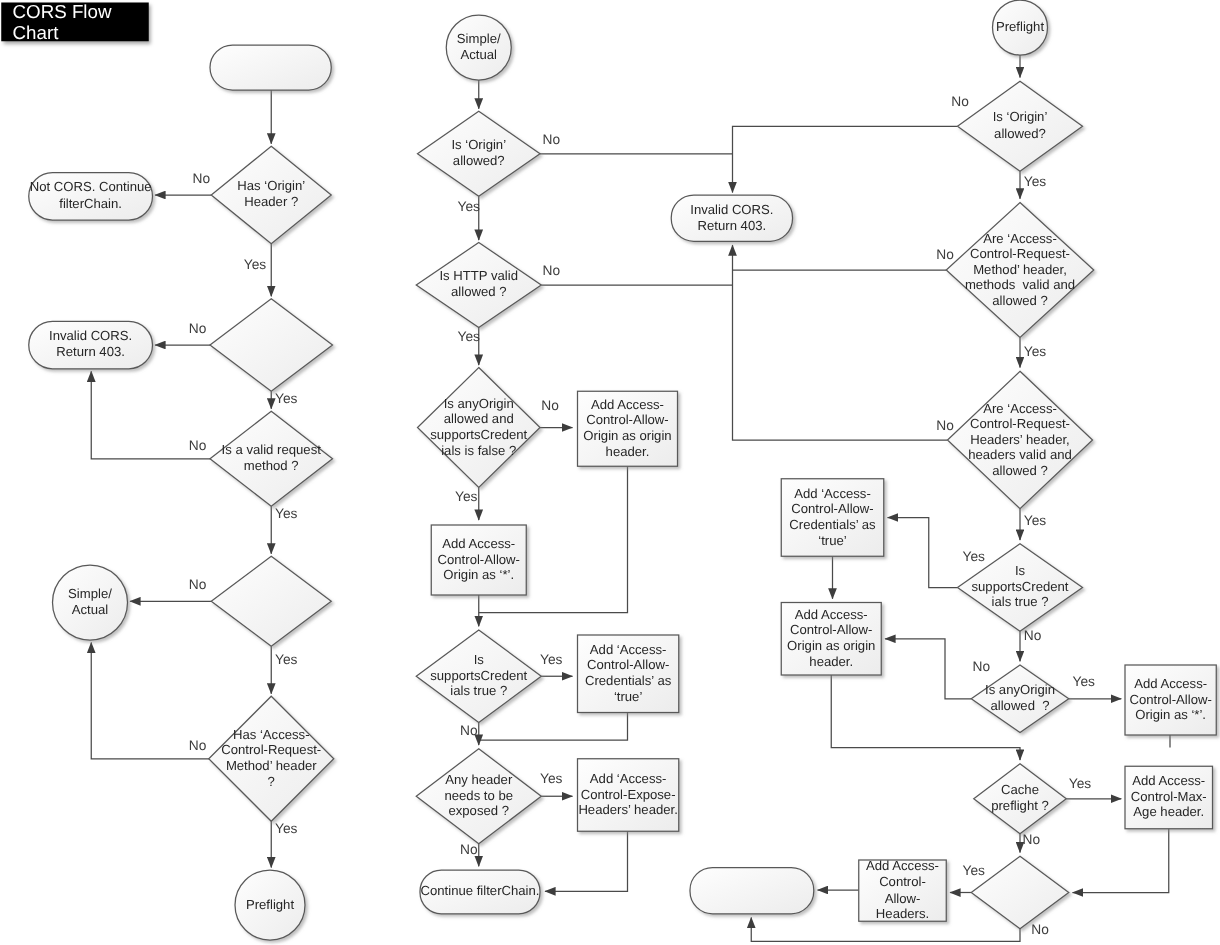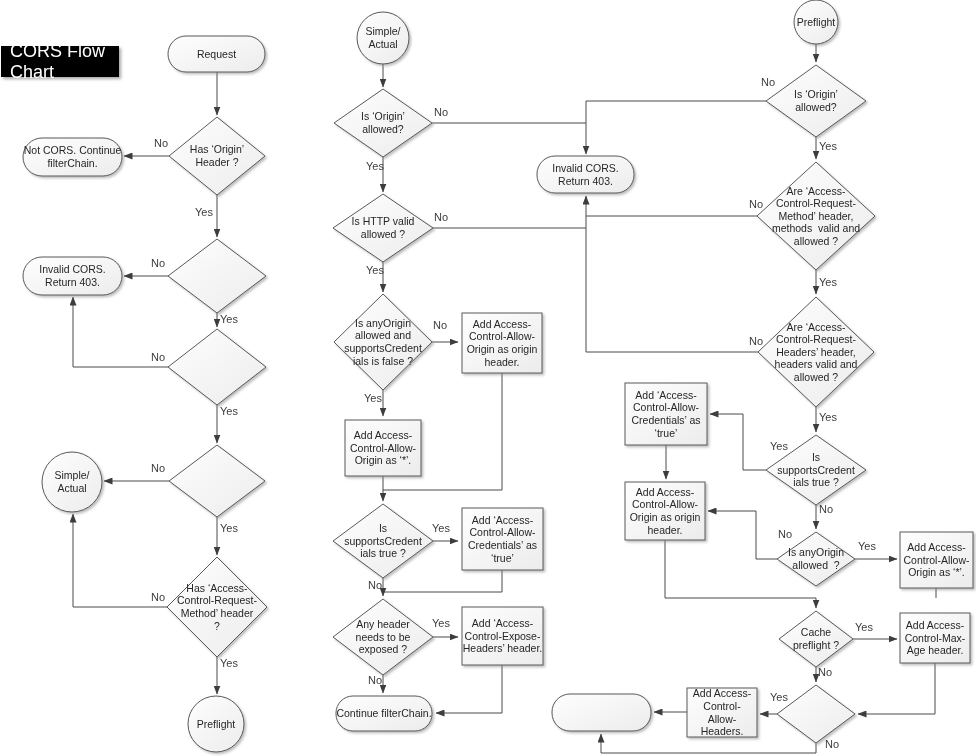--- a/index.html
+++ b/index.html
@@ -2,22 +2,22 @@
 <html><head>
 <meta charset="utf-8">
 <style>
   html,body{margin:0;padding:0;background:#fff;}
   #stage{position:relative;width:976px;height:756px;background:#fff;font-family:"Liberation Sans",sans-serif;overflow:hidden;}
   #stage svg{position:absolute;left:0;top:0;}
   .node{position:absolute;display:flex;align-items:center;justify-content:center;text-align:center;
         white-space:pre-wrap;font-size:10.5px;line-height:1.2;color:#262626;pointer-events:none;}
   .elabel{position:absolute;transform:translate(-50%,-50%);font-size:11px;color:#3d3d3d;}
   #title{position:absolute;left:1px;top:2px;width:118px;height:31px;background:#000;color:#fff;
-         display:flex;align-items:center;padding-left:9px;box-sizing:border-box;font-size:18px;
-         box-shadow:2px 2px 3px rgba(0,0,0,0.35);margin-top:44px;}
+         display:flex;align-items:center;padding-left:9px;box-sizing:border-box;font-size:15px;
+         box-shadow:2px 2px 3px rgba(0,0,0,0.35);}
 </style>
 </head>
 <body>
 
 <div id="stage">
 
 <svg width="976" height="756" viewBox="0 0 976 756">
   <defs>
     <linearGradient id="gf" x1="0" y1="0" x2="1" y2="1">
       <stop offset="0" stop-color="#fefefe"></stop>
@@ -112,27 +112,28 @@
     <rect x="625" y="383" width="82" height="62"></rect>
     <rect x="625" y="482" width="80" height="58"></rect>
     <rect x="900" y="532" width="73" height="56"></rect>
     <rect x="900" y="613" width="70" height="50"></rect>
     <rect x="687" y="688" width="70" height="49"></rect>
   </g>
 </svg>
 
 <div id="title">CORS Flow Chart</div>
 
-<div class="node" style="left:168px;top:36px;width:97px;height:36px">Request</div>
 <div class="node" style="left:23px;top:138px;width:99px;height:38px">Not CORS. Continue
 filterChain.</div>
 <div class="node" style="left:169px;top:117px;width:96px;height:78px">Has ‘Origin’
 Header ?</div>
 <div class="node" style="left:23px;top:257px;width:99px;height:38px">Invalid CORS.
 Return 403.</div>
+<div class="node" style="left:168px;top:329px;width:98px;height:76px">Is a valid request
+method ?</div>
 <div class="node" style="left:42px;top:452px;width:60px;height:60px">Simple/
 Actual</div>
 <div class="node" style="left:167px;top:557px;width:100px;height:100px">Has ‘Access-
 Control-Request-
 Method’ header
 ?</div>
 <div class="node" style="left:188px;top:696px;width:56px;height:56px">Preflight</div>
 <div class="node" style="left:357px;top:12px;width:52px;height:52px">Simple/
 Actual</div>
 <div class="node" style="left:334px;top:89px;width:98px;height:68px">Is ‘Origin’

